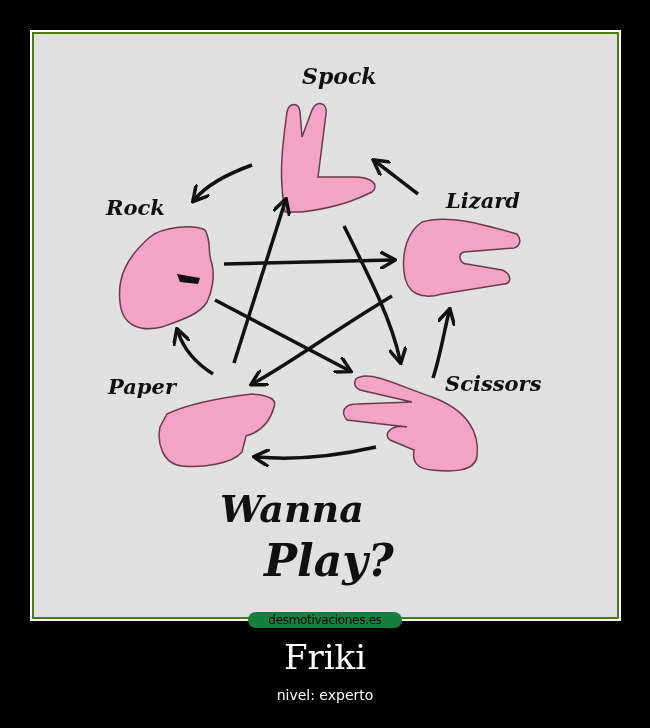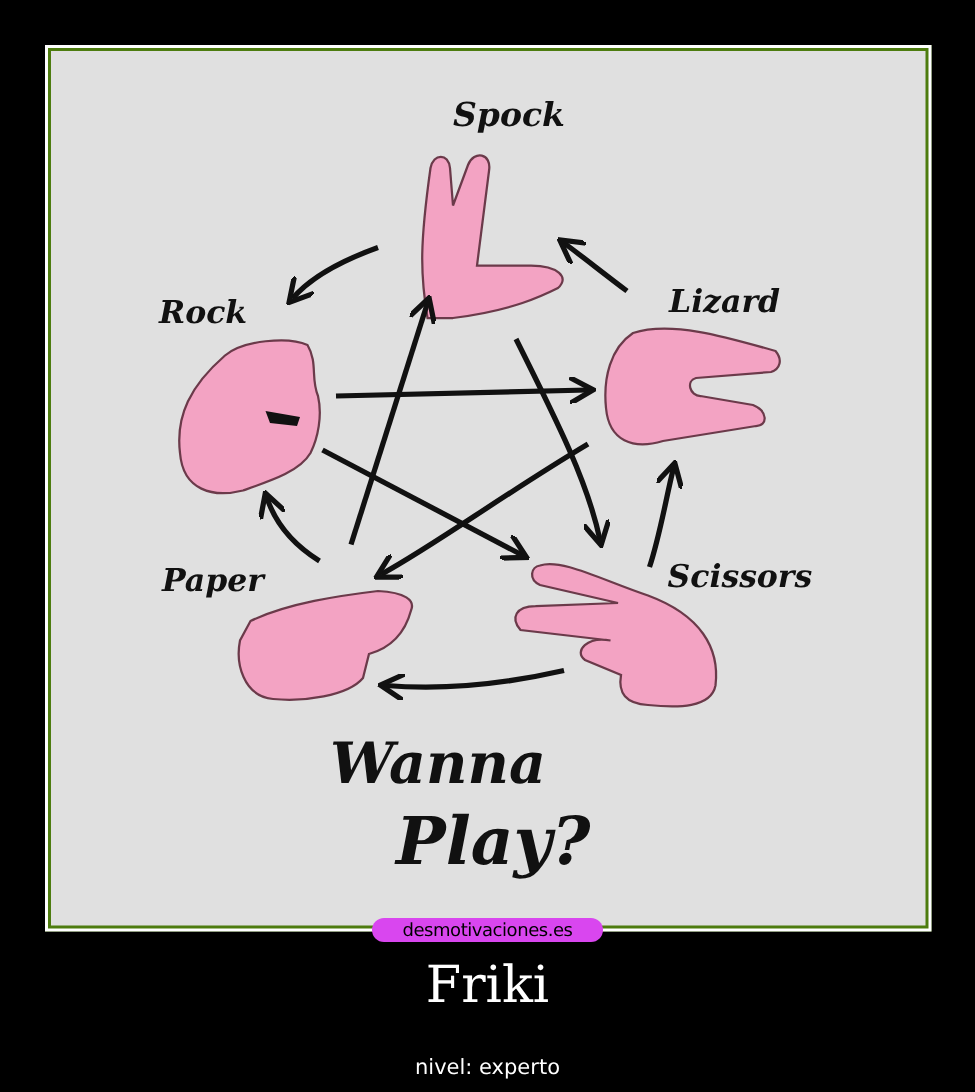--- a/index.html
+++ b/index.html
@@ -1,22 +1,22 @@
 <!DOCTYPE html>
 <html><head>
 <meta charset="utf-8">
 <style>
   html, body { margin:0; padding:0; }
   body { width:650px; height:728px; background:#000; position:relative; overflow:hidden; font-family:"DejaVu Sans", sans-serif; }
   .frame { position:absolute; left:30px; top:30px; width:587px; height:587px; border:2px solid #fff; background:#4d7c0f; }
   .picture { position:absolute; left:2px; top:2px; width:583px; height:583px; background:#e0e0e0; overflow:hidden; }
   .picture svg { position:absolute; left:0; top:0; }
-  .watermark { position:absolute; left:248px; top:612px; width:154px; height:16px; background:#d946ef; border-radius:8px; text-align:center; font-family:"DejaVu Sans", sans-serif; font-size:12px; line-height:16px; color:#000; letter-spacing:-0.3px; }
+  .watermark { position:absolute; left:248px; top:612px; width:154px; height:16px; background:#15803d; border-radius:8px; text-align:center; font-family:"DejaVu Sans", sans-serif; font-size:12px; line-height:16px; color:#000; letter-spacing:-0.3px; }
   .title { position:absolute; left:0; top:636px; width:650px; text-align:center; color:#fff; font-family:"DejaVu Serif", serif; font-size:34px; line-height:42px; }
-  .subtitle { position:absolute; left:0; top:686px; width:650px; text-align:center; color:#fff; font-family:"DejaVu Sans", sans-serif; font-size:14px; line-height:18px;margin-top:17px; }
+  .subtitle { position:absolute; left:0; top:686px; width:650px; text-align:center; color:#fff; font-family:"DejaVu Sans", sans-serif; font-size:14px; line-height:18px; }
   .lbl { font-family:"DejaVu Serif", serif; font-weight:bold; font-style:italic; fill:#111; }
 </style>
 </head>
 <body>
 
 <div class="frame">
   <div class="picture">
     <svg width="583" height="583" viewBox="32 32 583 583" xmlns="http://www.w3.org/2000/svg">
       <defs>
         <marker id="ah" viewBox="0 0 10 10" refX="7" refY="5" markerWidth="5" markerHeight="5" orient="auto-start-reverse">

